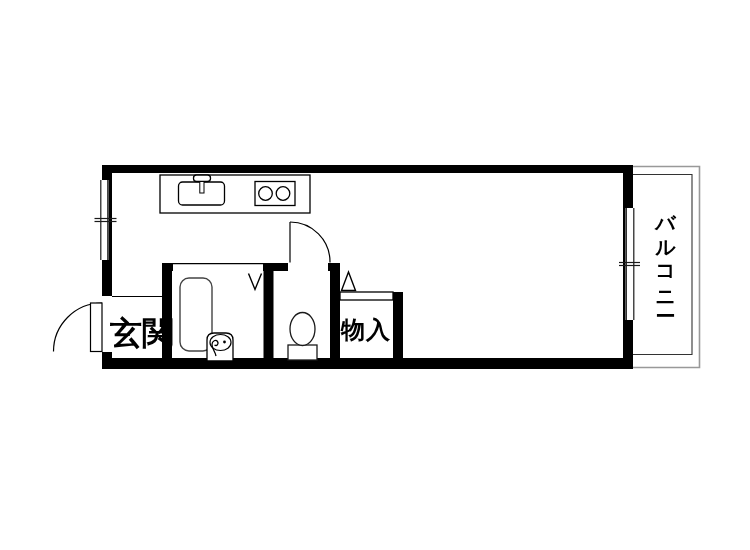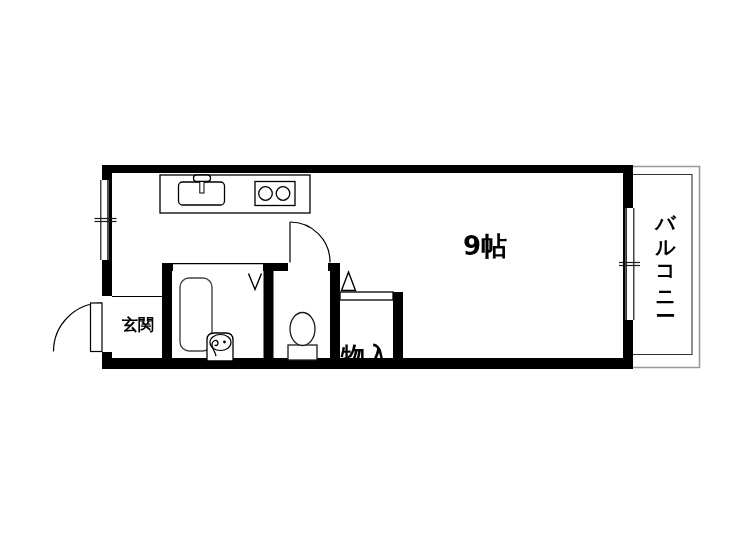--- a/index.html
+++ b/index.html
@@ -12,23 +12,23 @@
   }
   svg{position:absolute;left:0;top:0;}
   .label{
     position:absolute;
     color:#000;
     font-weight:600;
     text-align:center;
     white-space:nowrap;
     line-height:1.05;
   }
-  .label-genkan{left:110px;top:317px;width:56px;font-size:16px;}
+  .label-genkan{left:110px;top:317px;width:56px;font-size:32px;}
   .label-main{left:415px;top:233px;width:140px;font-size:26px;line-height:27px;}
-  .label-storage{left:337px;top:318px;width:58px;font-size:24px;letter-spacing:1px;margin-top:26px;}
+  .label-storage{left:337px;top:318px;width:58px;font-size:24px;letter-spacing:1px;}
   .label-balcony{
     left:648px;top:201px;width:28px;height:140px;
     font-size:20px;
     writing-mode:vertical-rl;
     text-orientation:mixed;
     letter-spacing:3px;
     text-align:left;
   }
 </style>
 </head>
@@ -114,20 +114,19 @@
       <line x1="290" y1="262.5" x2="290" y2="222"></line>
       <path d="M 290,222 A 40,40 0 0 1 330,262.5"></path>
     </g>
     <path d="M 248.5,273.5 L 255,289.5 L 261.5,273.5" fill="none" stroke="#000" stroke-width="1.4"></path>
     <path d="M 348.5,272 L 355.5,290.5 L 341.5,290.5 Z" fill="#fff" stroke="#000" stroke-width="1.4"></path>
   </svg>
 
   <div class="label label-genkan">玄関</div>
 
   <div class="label label-main">
-    <div>9帖</div>
   </div>
 
   <div class="label label-storage">物入</div>
 
   <div class="label label-balcony">バルコニー</div>
 
 </div>
 
 </body></html>

